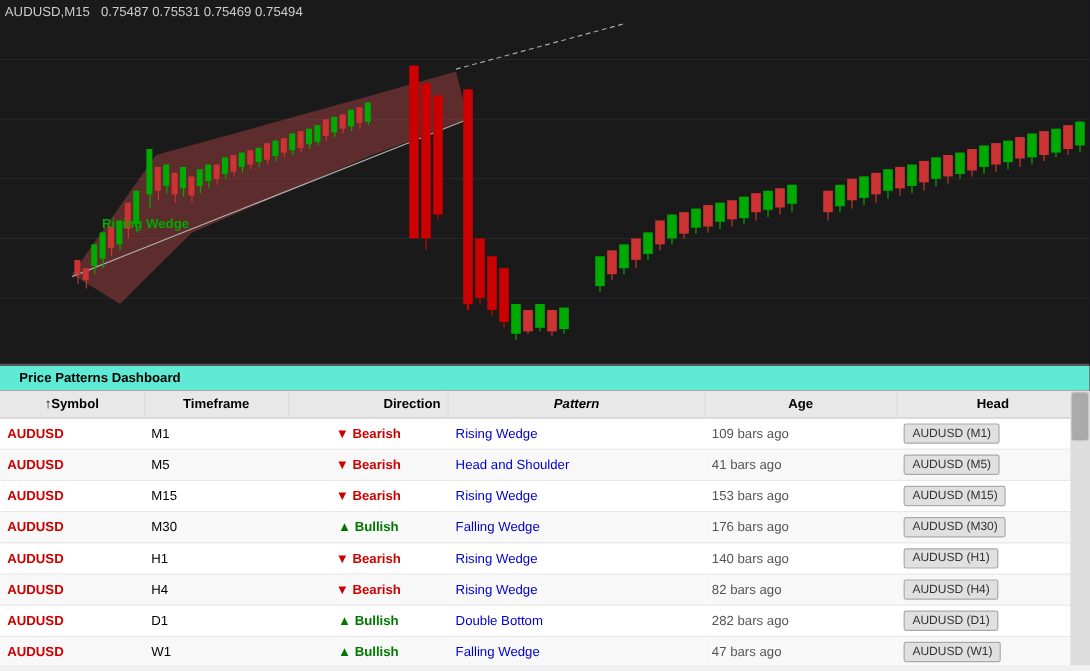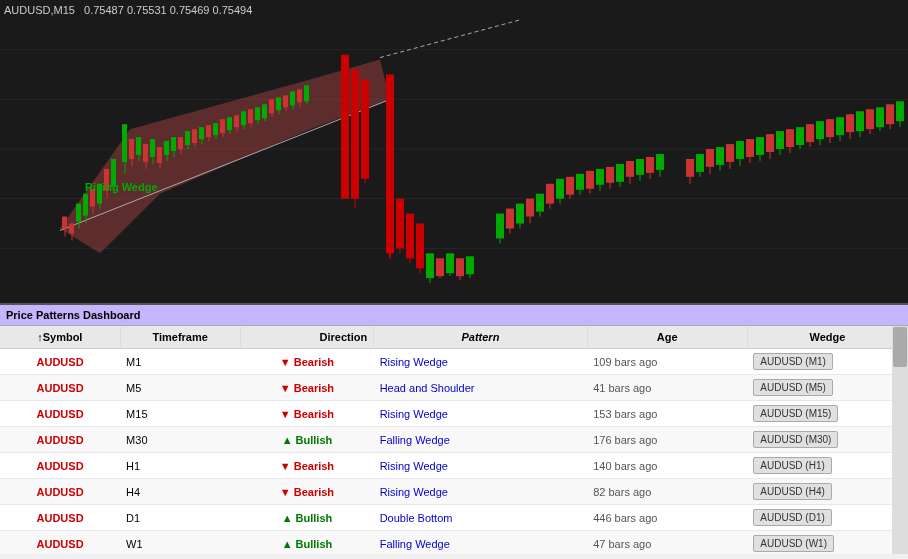--- a/index.html
+++ b/index.html
@@ -35,22 +35,22 @@
 
     
     #dashboard {
       width: 908px;
       height: 254px;
       background: #f0f0f0;
       overflow: hidden;
     }
 
     #dashboard-title {
-      background: #c4b5fd;
-      padding: 4px 6px;
+      background: #5eead4;
+      padding: 4px 16px;
       font-size: 11px;
       font-weight: bold;
       color: #000;
       border-bottom: 1px solid #aaa;
     }
 
     #table-container {
       overflow-y: auto;
       height: 228px;
       background: #fff;
@@ -79,21 +79,21 @@
     tbody tr {
       border-bottom: 1px solid #e8e8e8;
     }
 
     tbody td {
       padding: 4px 6px;
       color: #333;
       white-space: nowrap;
     }
 
-    .symbol { color: #cc0000; font-weight: bold; text-align: center; }
+    .symbol { color: #cc0000; font-weight: bold; }
     .timeframe { color: #000; }
     .pattern { color: #0000cc; }
     .age { color: #555; }
 
     .chart-btn {
       background: #e0e0e0;
       border: 1px solid #aaa;
       padding: 2px 6px;
       font-size: 10px;
       cursor: pointer;
@@ -338,21 +338,21 @@
   <div style="position:relative;">
     <div id="table-container">
       <table>
         <thead>
           <tr>
             <th style="width:90px;">↑Symbol</th>
             <th style="width:90px;">Timeframe</th>
             <th style="width:100px; text-align:right;">Direction</th>
             <th style="width:160px;font-style:italic;">Pattern</th>
             <th style="width:120px;">Age</th>
-            <th style="width:120px;">Wedge</th>
+            <th style="width:120px;">Head</th>
           </tr>
         </thead>
         <tbody id="table-body">
         <tr style="background: rgb(255, 255, 255);">
       <td class="symbol">AUDUSD</td>
       <td class="timeframe">M1</td>
       <td style="text-align:center; color:#cc0000; font-weight:bold;">
         <span style="color:#cc0000">▼ Bearish</span>
       </td>
       <td class="pattern">Rising Wedge</td>
@@ -421,21 +421,21 @@
         <button class="chart-btn">AUDUSD (H4)</button>
       </td>
     </tr>
             <tr style="background: rgb(255, 255, 255);">
       <td class="symbol">AUDUSD</td>
       <td class="timeframe">D1</td>
       <td style="text-align:center; color:#007700; font-weight:bold;">
         <span style="color:#007700">▲ Bullish</span>
       </td>
       <td class="pattern">Double Bottom</td>
-      <td class="age">446 bars ago</td>
+      <td class="age">282 bars ago</td>
       <td>
         <button class="chart-btn">AUDUSD (D1)</button>
       </td>
     </tr>
             <tr style="background: rgb(248, 248, 248);">
       <td class="symbol">AUDUSD</td>
       <td class="timeframe">W1</td>
       <td style="text-align:center; color:#007700; font-weight:bold;">
         <span style="color:#007700">▲ Bullish</span>
       </td>

